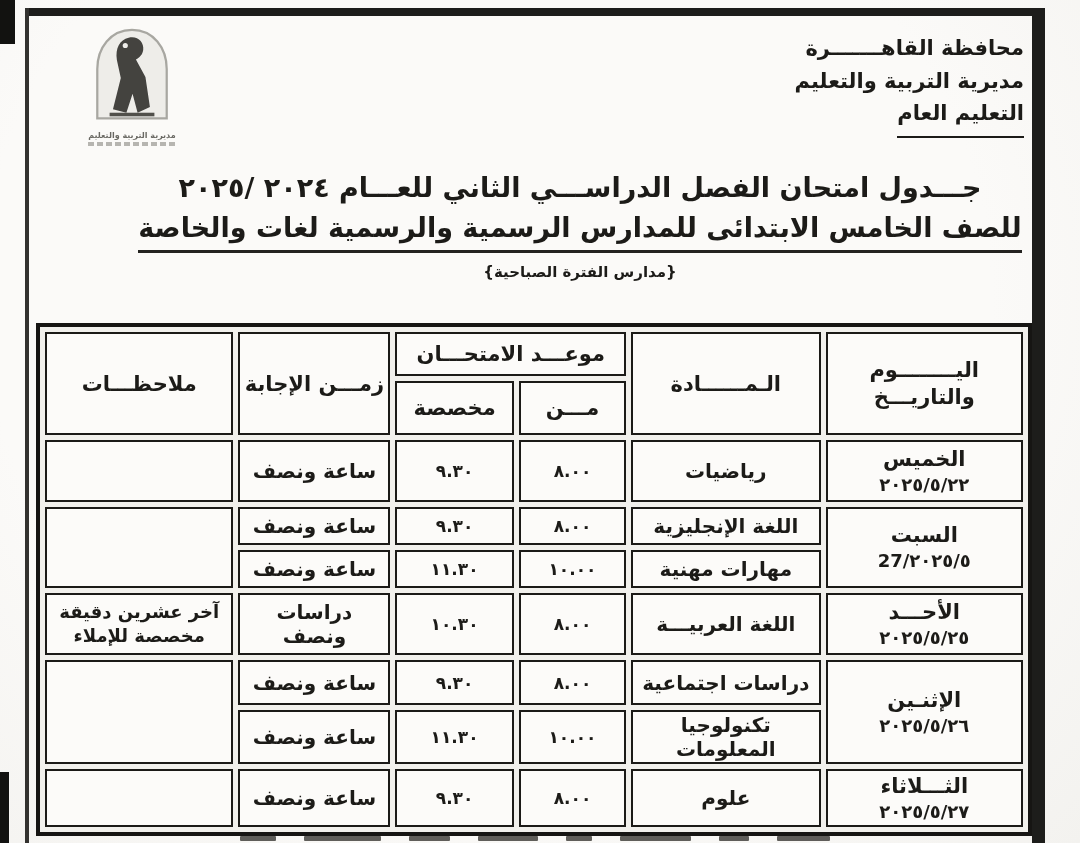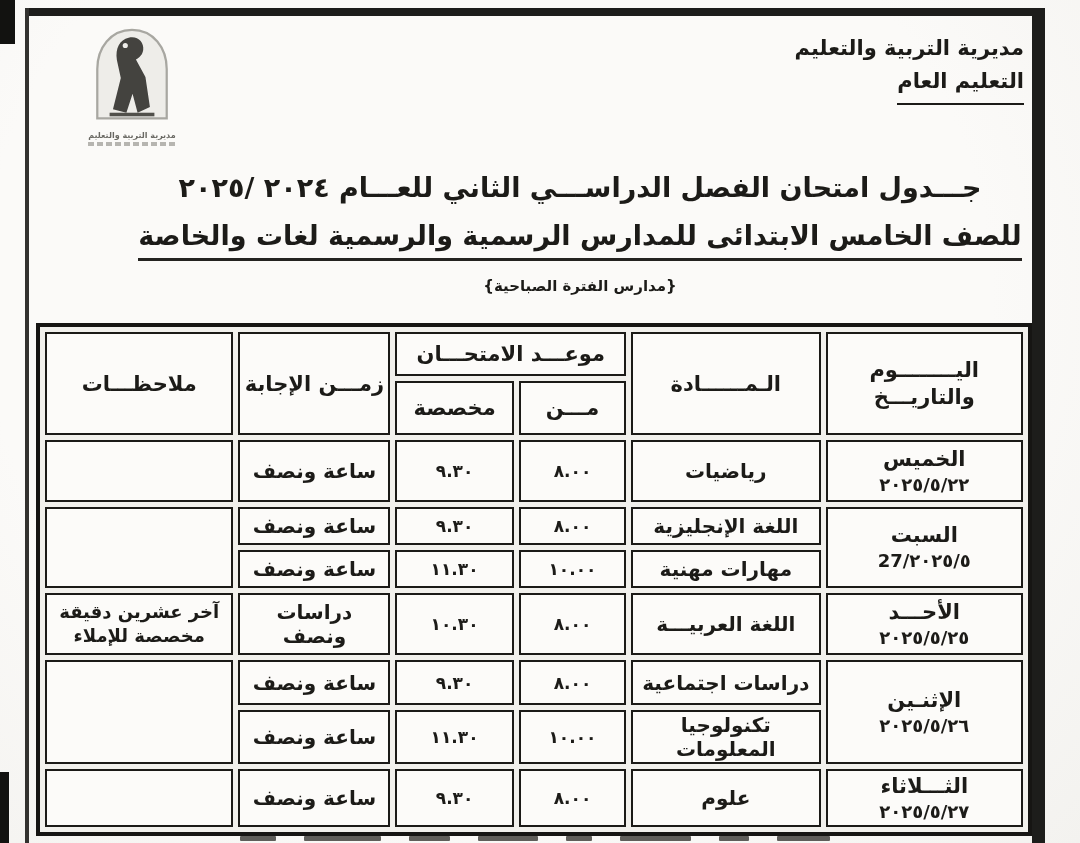--- a/index.html
+++ b/index.html
@@ -27,22 +27,22 @@
   .logo-caption { font-size: 8px; font-weight: bold; color: #56554f; letter-spacing: .5px; margin-top: 1px; }
   .logo-subcaption { height: 4px; width: 88px; margin: 2px auto 0; background: repeating-linear-gradient(90deg,#8b8a84 0 6px,transparent 6px 9px); opacity:.7; }
 
   
   .org-block { position: absolute; top: 32px; right: 56px; text-align: right; font-weight: bold; font-size: 21px; line-height: 1.55; }
   .org-line3 { display: inline-block; border-bottom: 2.5px solid #1c1b18; padding-bottom: 6px; }
 
   
   .title-block { position: absolute; top: 170px; left: 80px; width: 1000px; text-align: center; font-weight: bold; }
   .title-line1 { font-size: 27px; line-height: 1.35; }
-  .title-line2 { font-size: 27px; line-height: 1.35; display: inline-block; border-bottom: 3px solid #242320; padding-bottom: 3px; margin-top: 12px; }
-  .subtitle    { font-size: 15px; margin-top: 16px; }
+  .title-line2 { font-size: 27px; line-height: 1.35; display: inline-block; border-bottom: 3px solid #242320; padding-bottom: 3px; margin-top: 4px; }
+  .subtitle    { font-size: 15px; margin-top: 10px; }
 
   
   .table-wrap { position: absolute; left: 36px; top: 323px; width: 996px; }
   table.schedule {
     width: 100%;
     table-layout: fixed;
     border-collapse: separate;
     border-spacing: 5px;
     border: 4px solid #161513;
     background: #f1f0ec;
@@ -85,20 +85,21 @@
     <path d="M50 3 C69 3 81 19 81 38 L81 82 L19 82 L19 38 C19 19 31 3 50 3 Z" fill="#edecE8" stroke="#9d9c96" stroke-width="2"></path>
     <path d="M47 10 C55 8 61 14 60 21 C59.5 25 57 27.5 53.5 29.5 L62 45 L66 72 L55 77 L50.5 60 L45 77 L33 74 L40 46 L36.5 30 C35 19 39 12 47 10 Z" fill="#2b2a26"></path>
     <circle cx="44" cy="17" r="2.3" fill="#edecE8"></circle>
     <rect x="30" y="77" width="40" height="3.2" fill="#3a3934"></rect>
   </svg>
   <div class="logo-caption">مديرية التربية والتعليم</div>
   <div class="logo-subcaption"></div>
 </div>
 
 <div class="org-block">
+  <div>محافظة القاهـــــــرة</div>
   <div>مديرية التربية والتعليم</div>
   <div><span class="org-line3">التعليم العام</span></div>
 </div>
 
 <div class="title-block">
   <div class="title-line1">جـــدول امتحان الفصل الدراســـي الثاني للعـــام ٢٠٢٤ /٢٠٢٥</div>
   <div><span class="title-line2">للصف الخامس الابتدائى للمدارس الرسمية والرسمية لغات والخاصة</span></div>
   <div class="subtitle">{مدارس الفترة الصباحية}</div>
 </div>
 

